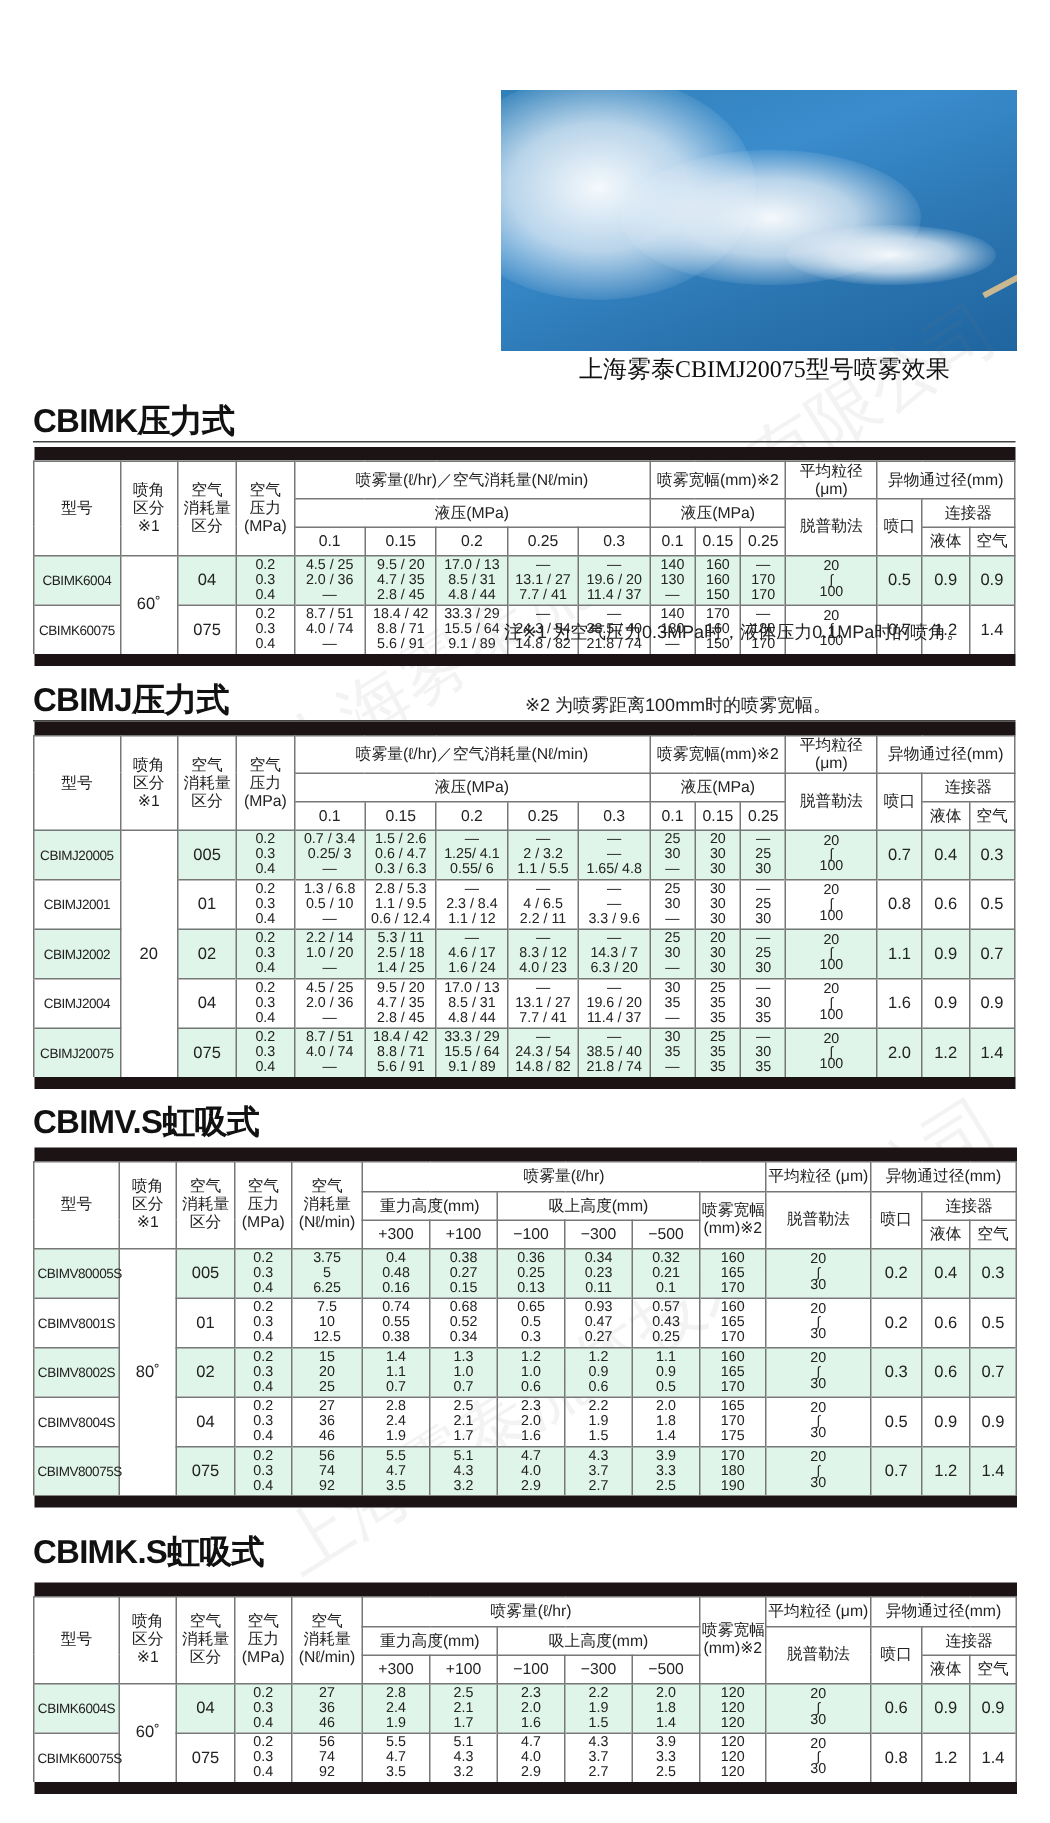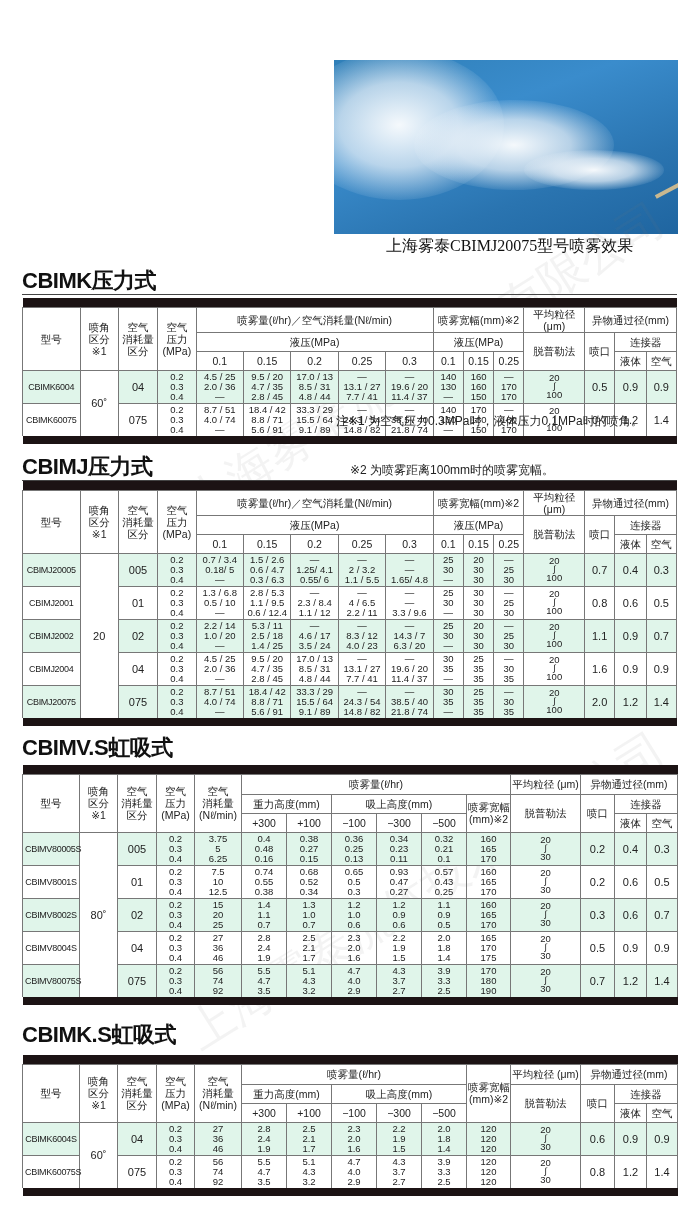--- a/index.html
+++ b/index.html
@@ -311,21 +311,21 @@
         <td class="g model">CBIMJ20005</td>
         <td rowspan="5" style="background: rgb(255, 255, 255); font-size: 11px;">20</td>
         <td class="g" style="font-size: 11px;">005</td>
         <td class="g">
           <span class="stack">0.2</span>
           <span class="stack">0.3</span>
           <span class="stack">0.4</span>
         </td>
         <td class="g">
           <span class="stack">0.7 /   3.4</span>
-          <span class="stack">0.18/   5</span>
+          <span class="stack">0.25/   3</span>
           <span class="stack">—</span>
         </td>
         <td class="g">
           <span class="stack">1.5 /   2.6</span>
           <span class="stack">0.6 /   4.7</span>
           <span class="stack">0.3 /   6.3</span>
         </td>
         <td class="g">
           <span class="stack">—</span>
           <span class="stack">1.25/   4.1</span>
@@ -436,21 +436,21 @@
           <span class="stack">—</span>
         </td>
         <td class="g">
           <span class="stack">5.3 / 11</span>
           <span class="stack">2.5 / 18</span>
           <span class="stack">1.4 / 25</span>
         </td>
         <td class="g">
           <span class="stack">—</span>
           <span class="stack">4.6 / 17</span>
-          <span class="stack">3.5 / 24</span>
+          <span class="stack">1.6 / 24</span>
         </td>
         <td class="g">
           <span class="stack">—</span>
           <span class="stack">8.3 / 12</span>
           <span class="stack">4.0 / 23</span>
         </td>
         <td class="g">
           <span class="stack">—</span>
           <span class="stack">14.3 /   7</span>
           <span class="stack">6.3 / 20</span>

